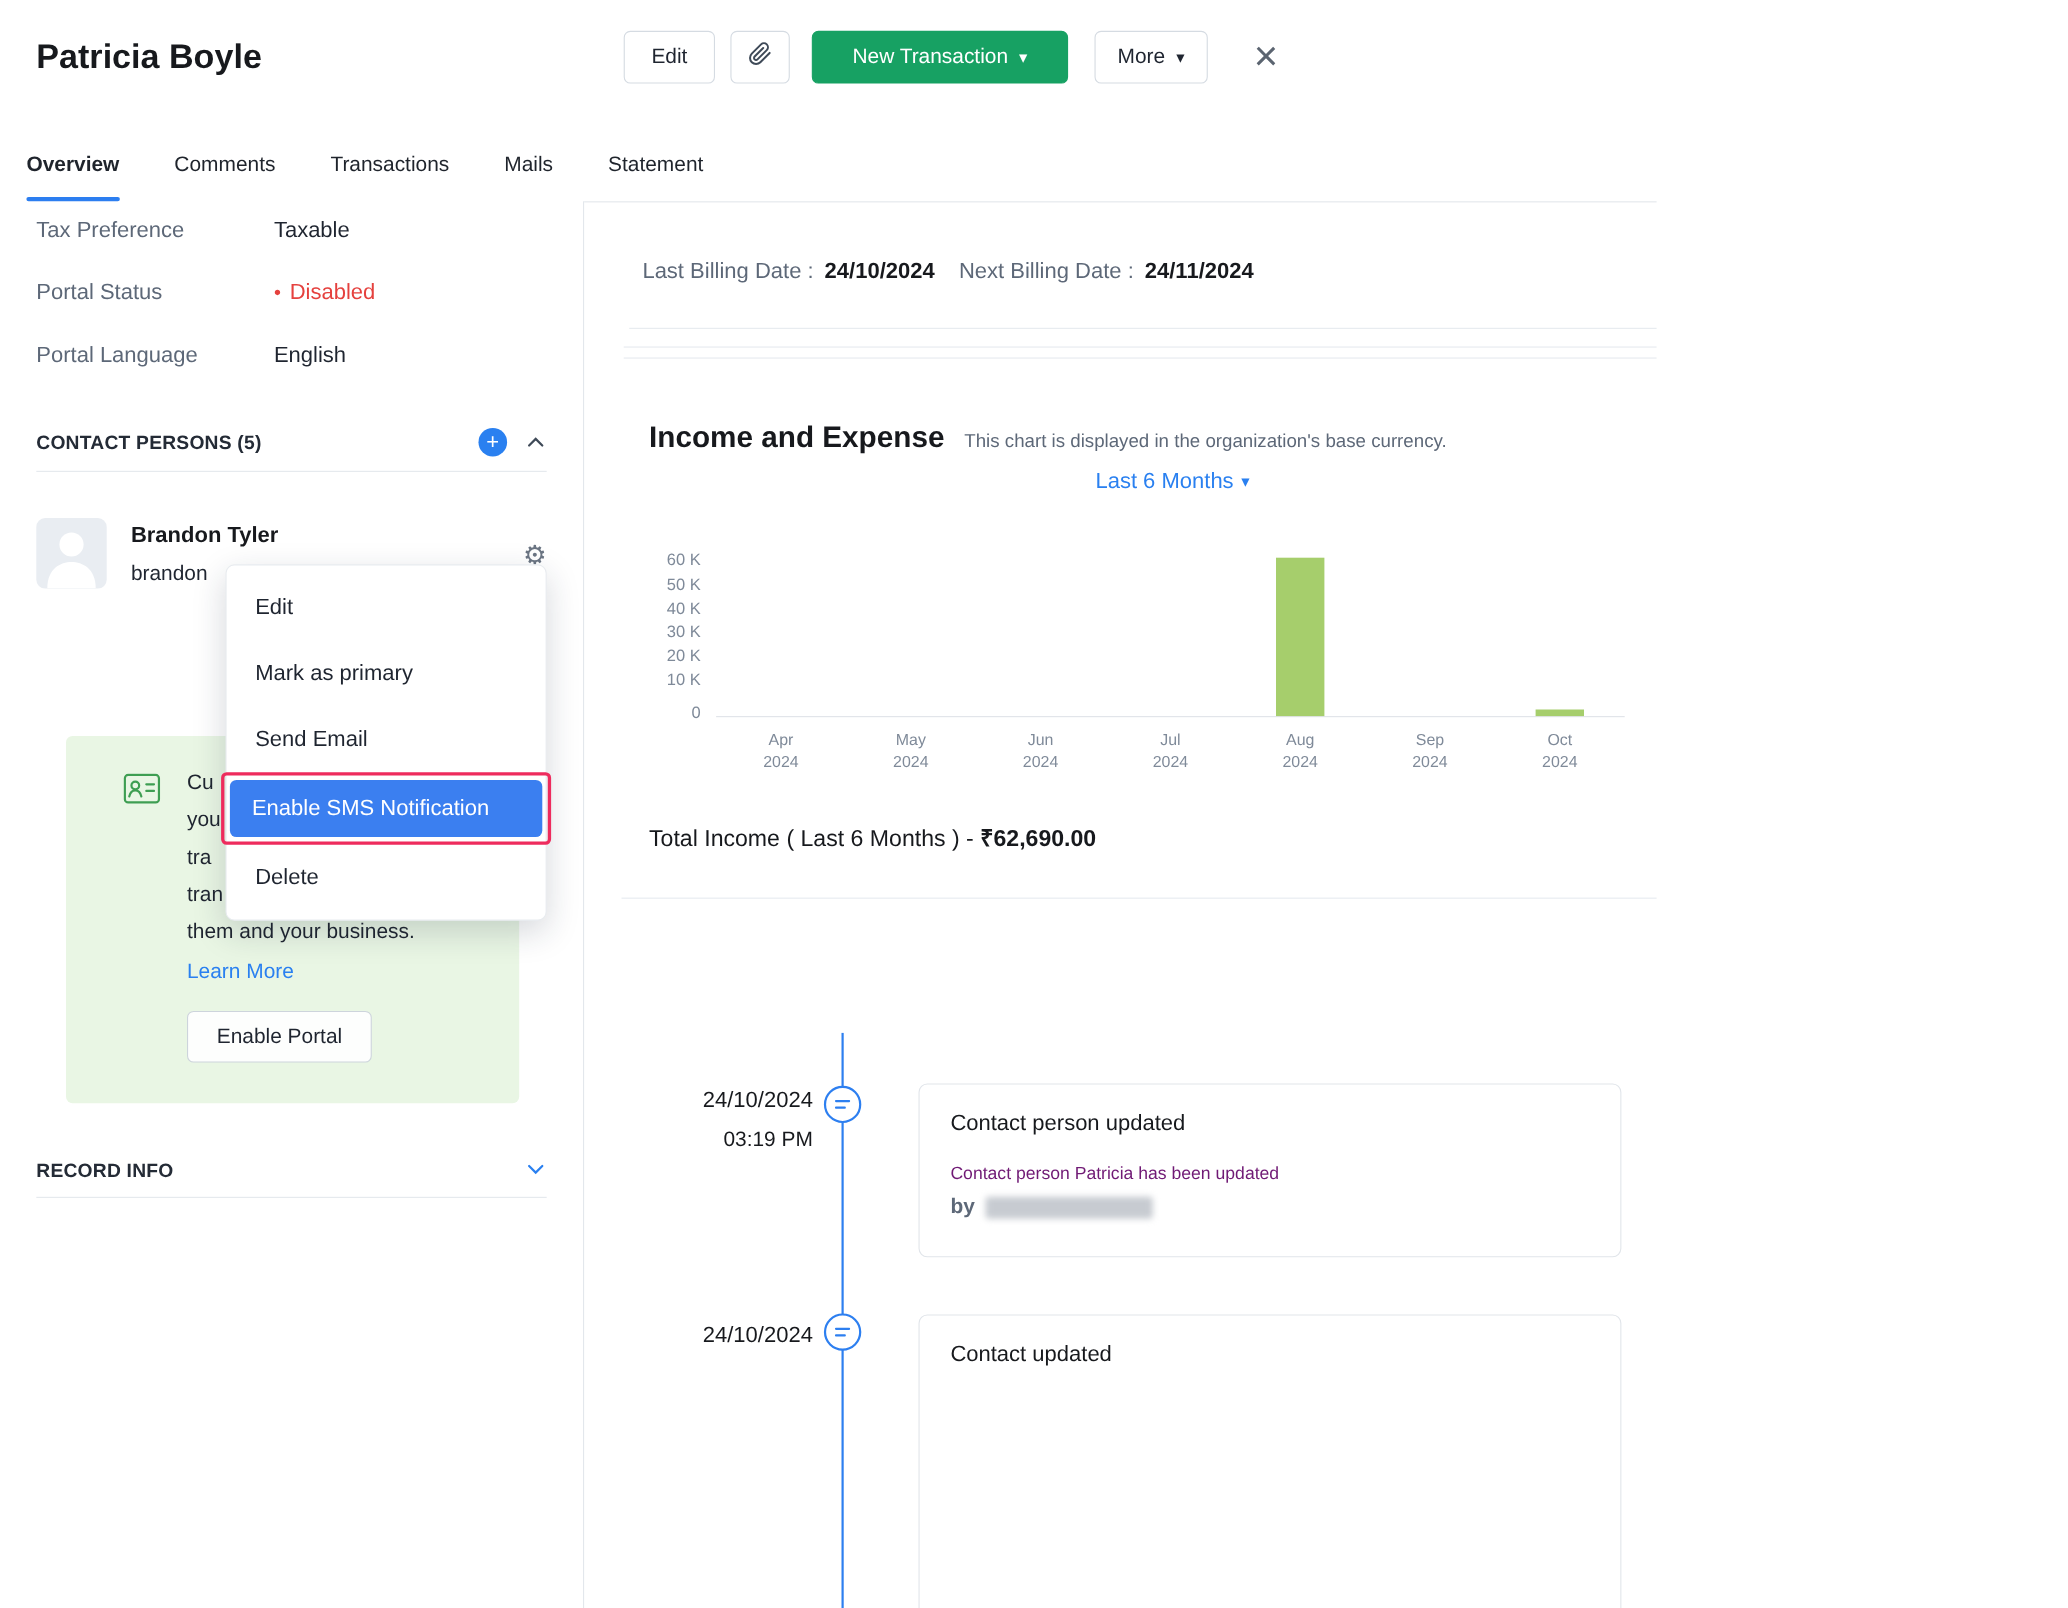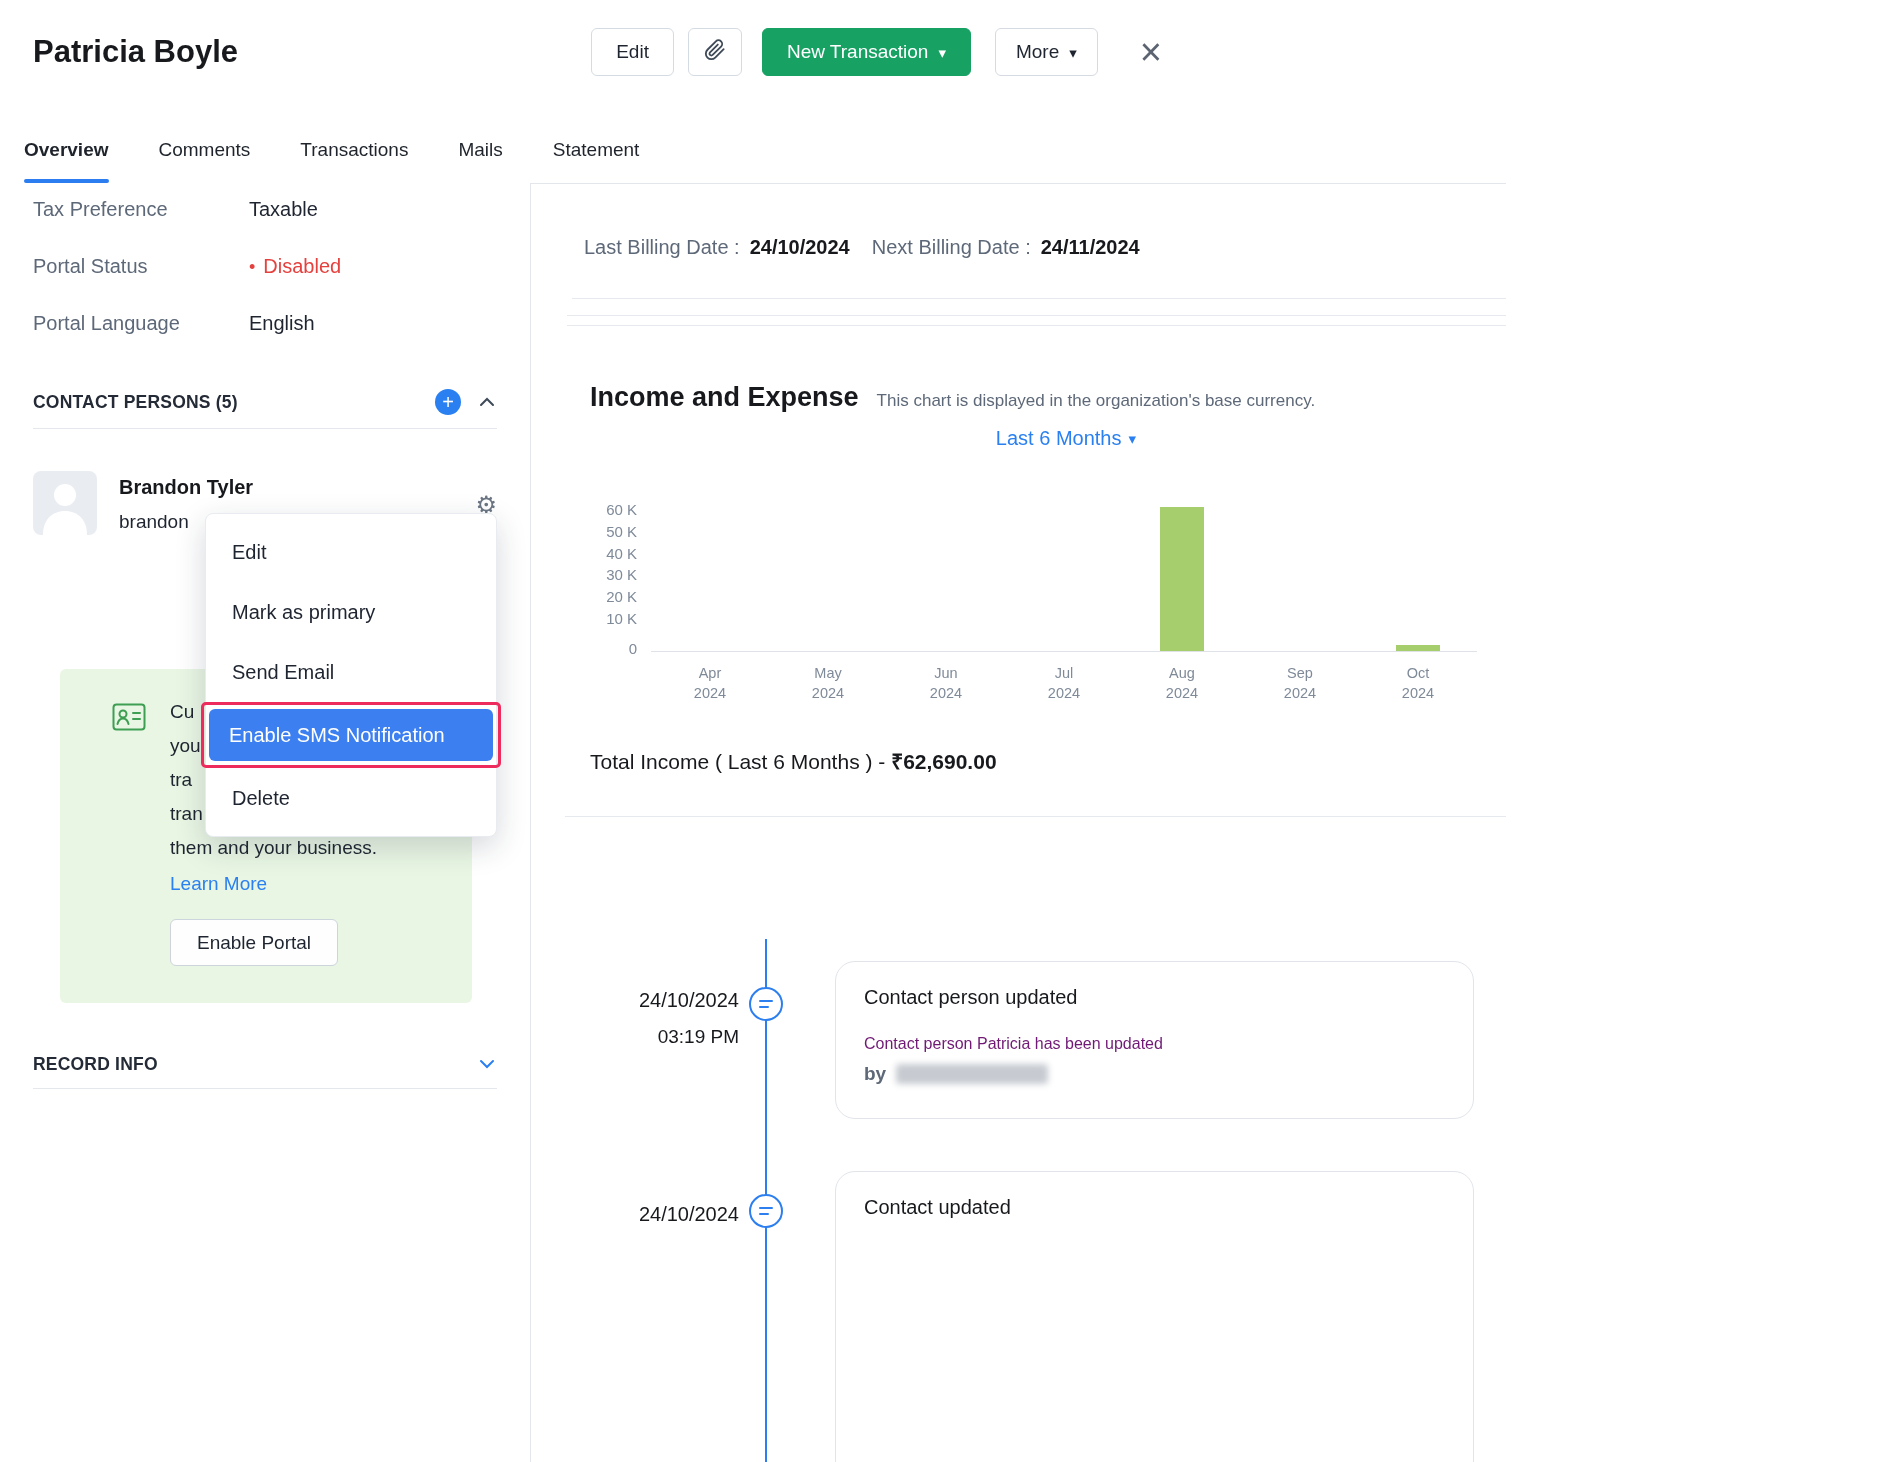--- a/index.html
+++ b/index.html
@@ -10,21 +10,21 @@
   }
   .page { width: 1506px; height: 1462px; position: relative; background:#fff; }
 
   
   header { height: 104px; display: flex; align-items: center; padding: 0 344px 0 33px; }
   .page-title { font-size: 31px; font-weight: 700; color: #17191d; flex: 1; }
   .actions { display: flex; align-items: center; gap: 14px; }
   .btn { height: 48px; border-radius: 6px; font-size: 19px; display: inline-flex; align-items: center; cursor: pointer; font-family: inherit; }
   .btn-plain { background: #fff; border: 1px solid #d5dbe2; color: #1f2530; padding: 0 24px; }
   .btn-icon { width: 54px; justify-content: center; background: #fff; border: 1px solid #d5dbe2; }
-  .btn-green { background: #17a163; border: 1px solid #17a163; color: #fff; padding: 0 24px; gap: 10px; margin-left: 6px; }
+  .btn-green { background: #17a163; border: 1px solid #17a163; color: #fff; padding: 0 36px; gap: 10px; margin-left: 6px; }
   .btn-more { background: #fff; border: 1px solid #d5dbe2; color: #1f2530; padding: 14px 20px; gap: 10px; margin-left: 10px; }
   .caret { font-size: 15px; line-height: 1; }
   .close-x { margin-left: 28px; font-size: 38px; color: #5b6470; line-height: 1; cursor: pointer; background:none; border:none; font-family: inherit; }
 
   
   .tabs { height: 79px; display: flex; align-items: flex-end; gap: 50px; padding-left: 24px; }
   .tab { font-size: 19px; color: #1f242c; padding-bottom: 22px; position: relative; cursor: pointer; }
   .tab.active { font-weight: 700; }
   .tab.active::after { content:""; position: absolute; left: 0; right: 0; bottom: 0; height: 4px; background: #2c7ef0; border-radius: 2px; }
 
@@ -98,21 +98,21 @@
 
   .total-line { position: absolute; left: 59px; top: 563px; font-size: 21px; color: #17191d; }
   .total-line b { font-weight: 700; }
   .big-rule { left: 34px; top: 632px; width: 969px; }
 
   .tl-vline { position: absolute; left: 234px; top: 755px; bottom: -10px; width: 2px; background: #2d7ff0; }
   .tl-date { position: absolute; left: 38px; width: 170px; text-align: right; }
   .tl-date .d { font-size: 20px; color: #17191d; }
   .tl-date .t { font-size: 19px; color: #17191d; margin-top: 14px; }
   .tl-node { position: absolute; width: 34px; height: 34px; border-radius: 50%; background: #fff; border: 2px solid #2d7ff0; display: flex; align-items: center; justify-content: center; z-index: 2; }
-  .tl-card { position: absolute; left: 304px; width: 639px; border: 1px solid #e1e5ea; border-radius: 20px; padding: 24px 28px; background: #fff; overflow: hidden; }
+  .tl-card { position: absolute; left: 304px; width: 639px; border: 1px solid #e1e5ea; border-radius: 8px; padding: 24px 28px; background: #fff; overflow: hidden; margin-top: 24px; }
   .tl-card .card-title { font-size: 20px; color: #17191d; }
   .tl-card .card-desc { font-size: 16px; color: #701a75; margin-top: 26px; }
   .tl-card .card-by { font-size: 19px; color: #5d6878; font-weight: 700; margin-top: 10px; display: flex; align-items: center; }
   .blur-box { display: inline-block; width: 152px; height: 20px; background: #c7cbd1; border-radius: 3px; margin-left: 10px; filter: blur(3px); }
 </style>
 </head>
 <body>
 
 <div class="page">
 

